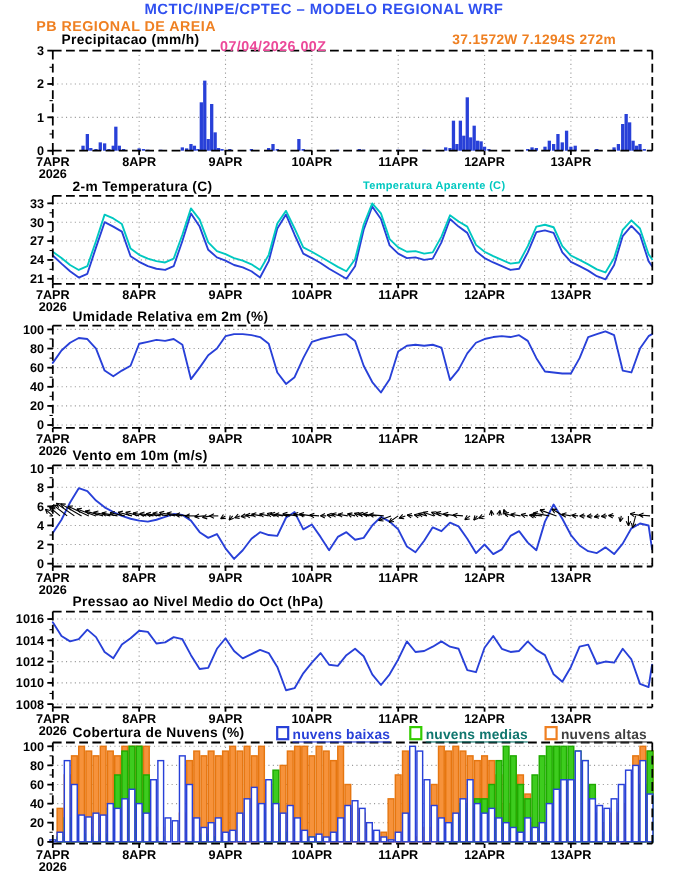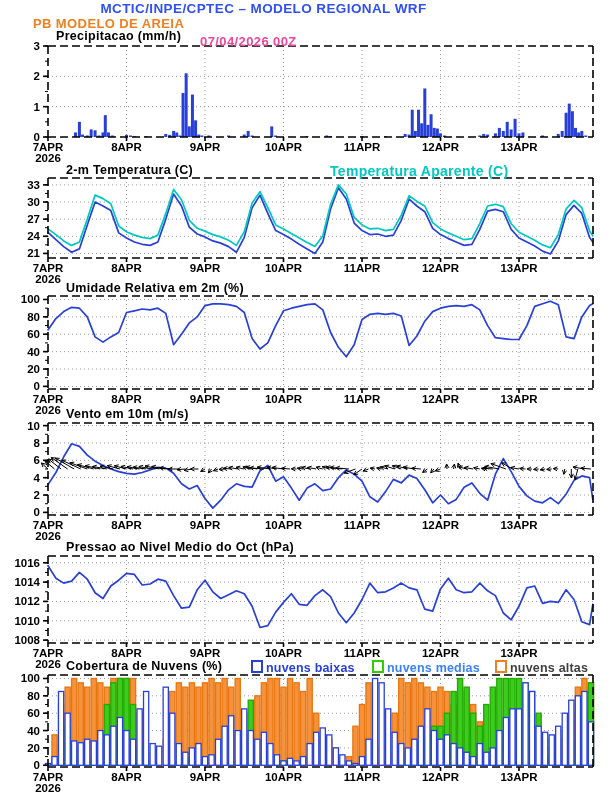--- a/index.html
+++ b/index.html
@@ -1,30 +1,30 @@
 <!DOCTYPE html>
 <html><head>
 <meta charset="utf-8">
 <style>
   html,body{margin:0;padding:0;background:#ffffff;}
   .page{position:relative;width:612px;height:792px;background:#fff;overflow:hidden;
         font-family:"Liberation Sans",sans-serif;font-weight:bold;}
   .abs{position:absolute;white-space:nowrap;line-height:1.1;}
-  .hdr1{left:0;top:2px;width:527px;text-align:center;font-size:13.5px;color:#3050f0;letter-spacing:.4px;}
+  .hdr1{left:0;top:2px;width:527px;text-align:center;font-size:13.5px;color:#3050f0;letter-spacing:.4px;padding-left:31px;}
   .hdr2{left:33px;top:17px;font-size:13px;color:#ef8022;letter-spacing:.4px;}
   .hdr2b{left:200px;top:17px;font-size:13px;color:#ec4899;letter-spacing:.4px;margin-top:18px;}
   .hdr3{left:352px;top:30px;width:208px;text-align:right;font-size:12.5px;color:#ef8022;letter-spacing:.3px;}
   .ptitle{font-size:12.5px;color:#000;letter-spacing:.3px;}
-  .ptitle2{font-size:14px;color:#00c8c0;letter-spacing:.3px;}
+  .ptitle2{font-size:10px;color:#00c8c0;letter-spacing:.3px;}
   .legend-item{font-size:12.5px;letter-spacing:.2px;}
-  .legend-item .lbl{text-underline-offset:2px;}
+  .legend-item .lbl{text-decoration:underline;text-underline-offset:2px;}
   .sq{display:inline-block;width:8px;height:9px;border:2px solid;background:#fff;
       margin-right:3px;vertical-align:-1px;}
   .lg-baixas{color:#2840d8;} .lg-baixas .sq{border-color:#2840d8;}
-  .lg-medias{color:#3b82f6;} .lg-medias .sq{border-color:#33cc00;}
+  .lg-medias{color:#0f766e;} .lg-medias .sq{border-color:#33cc00;}
   .lg-altas{color:#404040;}  .lg-altas  .sq{border-color:#ef8022;}
   svg{position:absolute;left:0;top:0;}
 </style>
 </head>
 <body>
 
 <div class="page">
   <svg id="chart" width="612" height="792">
       <line x1="126.5" y1="46" x2="126.5" y2="137" stroke="#9a9a9a" stroke-width="1" stroke-dasharray="1 3"></line>
       <line x1="205" y1="46" x2="205" y2="137" stroke="#9a9a9a" stroke-width="1" stroke-dasharray="1 3"></line>
@@ -872,22 +872,23 @@
       <text x="283.5" y="781" text-anchor="middle" font-family="&quot;Liberation Sans&quot;,sans-serif" font-weight="bold" font-size="11.5" fill="#000">10APR</text>
       <line x1="362" y1="767" x2="362" y2="771" stroke="#000" stroke-width="1.6"></line>
       <text x="362" y="781" text-anchor="middle" font-family="&quot;Liberation Sans&quot;,sans-serif" font-weight="bold" font-size="11.5" fill="#000">11APR</text>
       <line x1="440.5" y1="767" x2="440.5" y2="771" stroke="#000" stroke-width="1.6"></line>
       <text x="440.5" y="781" text-anchor="middle" font-family="&quot;Liberation Sans&quot;,sans-serif" font-weight="bold" font-size="11.5" fill="#000">12APR</text>
       <line x1="519" y1="767" x2="519" y2="771" stroke="#000" stroke-width="1.6"></line>
       <text x="519" y="781" text-anchor="middle" font-family="&quot;Liberation Sans&quot;,sans-serif" font-weight="bold" font-size="11.5" fill="#000">13APR</text>
     </svg>
 
   <div class="abs hdr1">MCTIC/INPE/CPTEC – MODELO REGIONAL WRF</div>
-  <div class="abs hdr2">PB MODELO DE AREIA</div>
+  <div class="abs hdr2">PB REGIONAL DE AREIA</div>
   <div class="abs hdr2b">07/04/2026 00Z</div>
+  <div class="abs hdr3">37.1572W 7.1294S 272m</div>
 
   <div class="abs ptitle" style="left:56px;top:30px">Precipitacao (mm/h)</div>
   <div class="abs ptitle" style="left:66px;top:164px">2-m Temperatura (C)</div>
   <div class="abs ptitle2" style="left:330px;top:164px">Temperatura Aparente (C)</div>
   <div class="abs ptitle" style="left:66px;top:282px">Umidade Relativa em 2m (%)</div>
   <div class="abs ptitle" style="left:66px;top:408px">Vento em 10m (m/s)</div>
   <div class="abs ptitle" style="left:66px;top:541px">Pressao ao Nivel Medio do Oct (hPa)</div>
   <div class="abs ptitle" style="left:66px;top:660px">Cobertura de Nuvens (%)</div>
 
   <div class="abs legend-item lg-baixas" style="left:251px;top:660px"><span class="sq"></span><span class="lbl">nuvens baixas</span></div>

